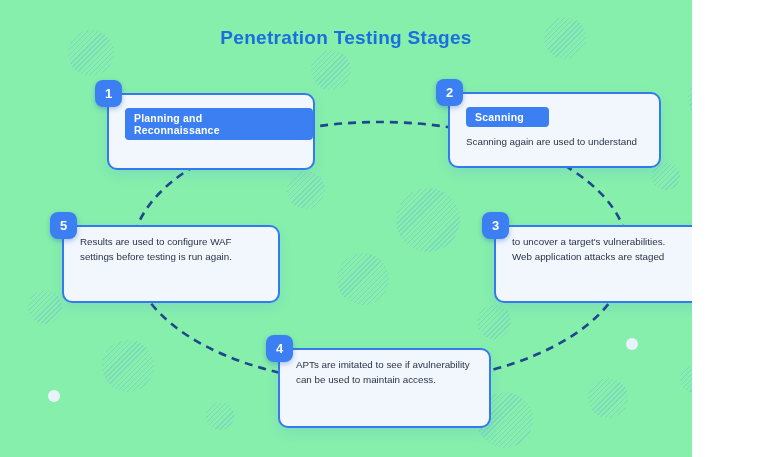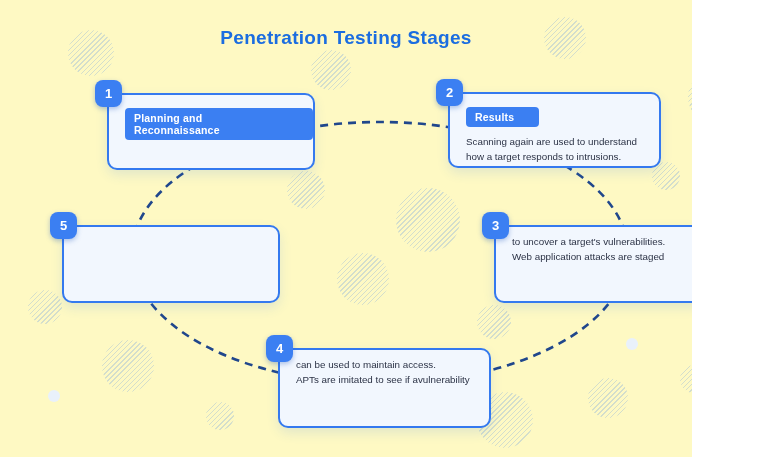--- a/index.html
+++ b/index.html
@@ -5,21 +5,21 @@
   html, body { margin: 0; padding: 0; }
   body {
     width: 768px; height: 457px;
     font-family: "Liberation Sans", sans-serif;
     background: #ffffff;
     overflow: hidden;
   }
   .canvas {
     position: relative;
     width: 692px; height: 457px;
-    background: #fef9c3;
+    background: #86efac;
     overflow: hidden;
   }
   .page-title {
     position: absolute;
     left: 0; top: 27px;
     width: 100%;
     text-align: center;
     font-size: 19px;
     font-weight: 700;
     letter-spacing: 0.3px;
@@ -119,40 +119,43 @@
 
   <div class="page-title">Penetration Testing Stages</div>
 
   <div class="card" style="left:107px; top:93px; width:208px; height:77px;">
     <div class="badge">1</div>
     <div class="pill">Planning and Reconnaissance</div>
   </div>
 
   <div class="card" style="left:448px; top:92px; width:213px; height:76px;">
     <div class="badge">2</div>
-    <div class="pill">Results</div>
+    <div class="pill">Scanning</div>
     <div class="desc">
       <div>Scanning again are used to understand</div>
-      <div>how a target responds to intrusions.</div>
     </div>
   </div>
 
   <div class="card" style="left:494px; top:225px; width:212px; height:78px;">
     <div class="badge">3</div>
     <div class="desc">
       <div>to uncover a target's vulnerabilities.</div>
       <div>Web application attacks are staged</div>
     </div>
   </div>
 
   <div class="card" style="left:278px; top:348px; width:213px; height:80px;">
     <div class="badge">4</div>
     <div class="desc">
+      <div>APTs are imitated to see if avulnerability</div>
       <div>can be used to maintain access.</div>
-      <div>APTs are imitated to see if avulnerability</div>
     </div>
   </div>
 
   <div class="card" style="left:62px; top:225px; width:218px; height:78px;">
     <div class="badge">5</div>
+    <div class="desc">
+      <div>Results are used to configure WAF</div>
+      <div>settings before testing is run again.</div>
+    </div>
   </div>
 
 </div>
 
 </body></html>

